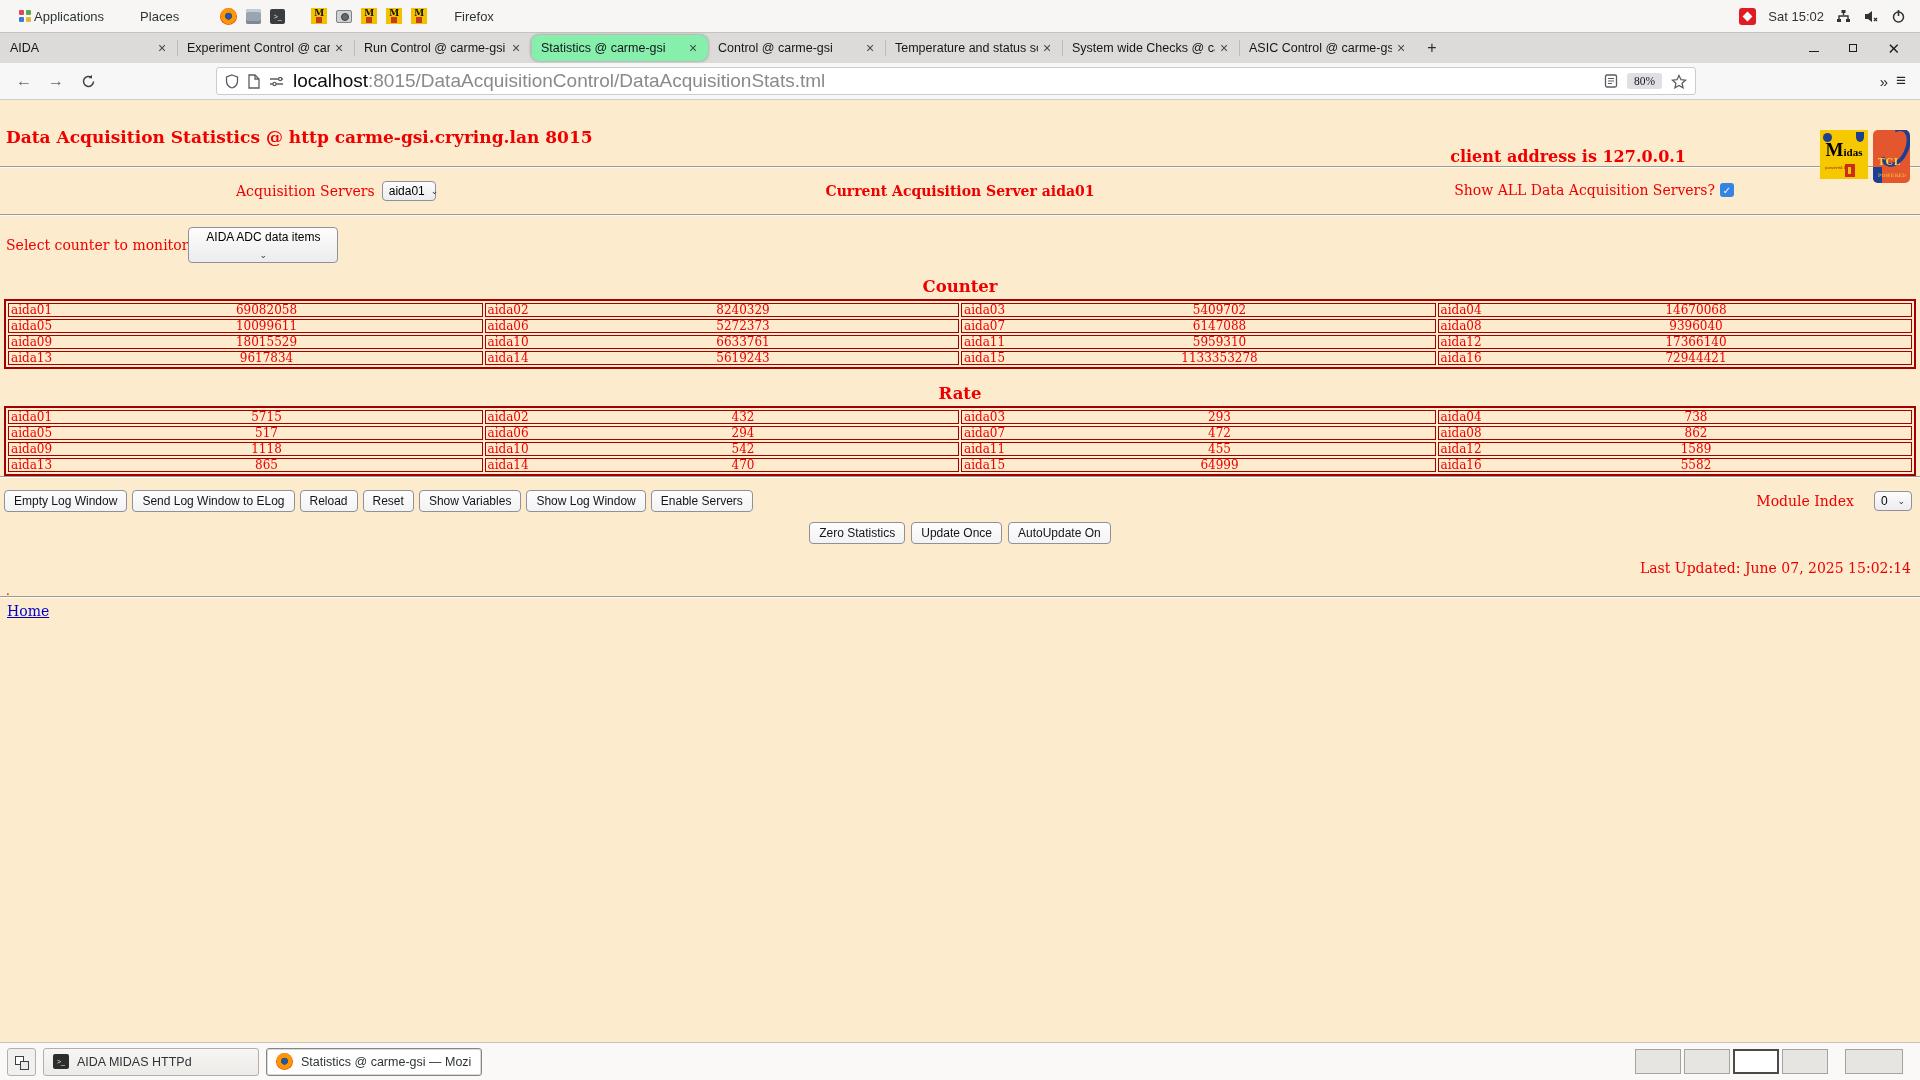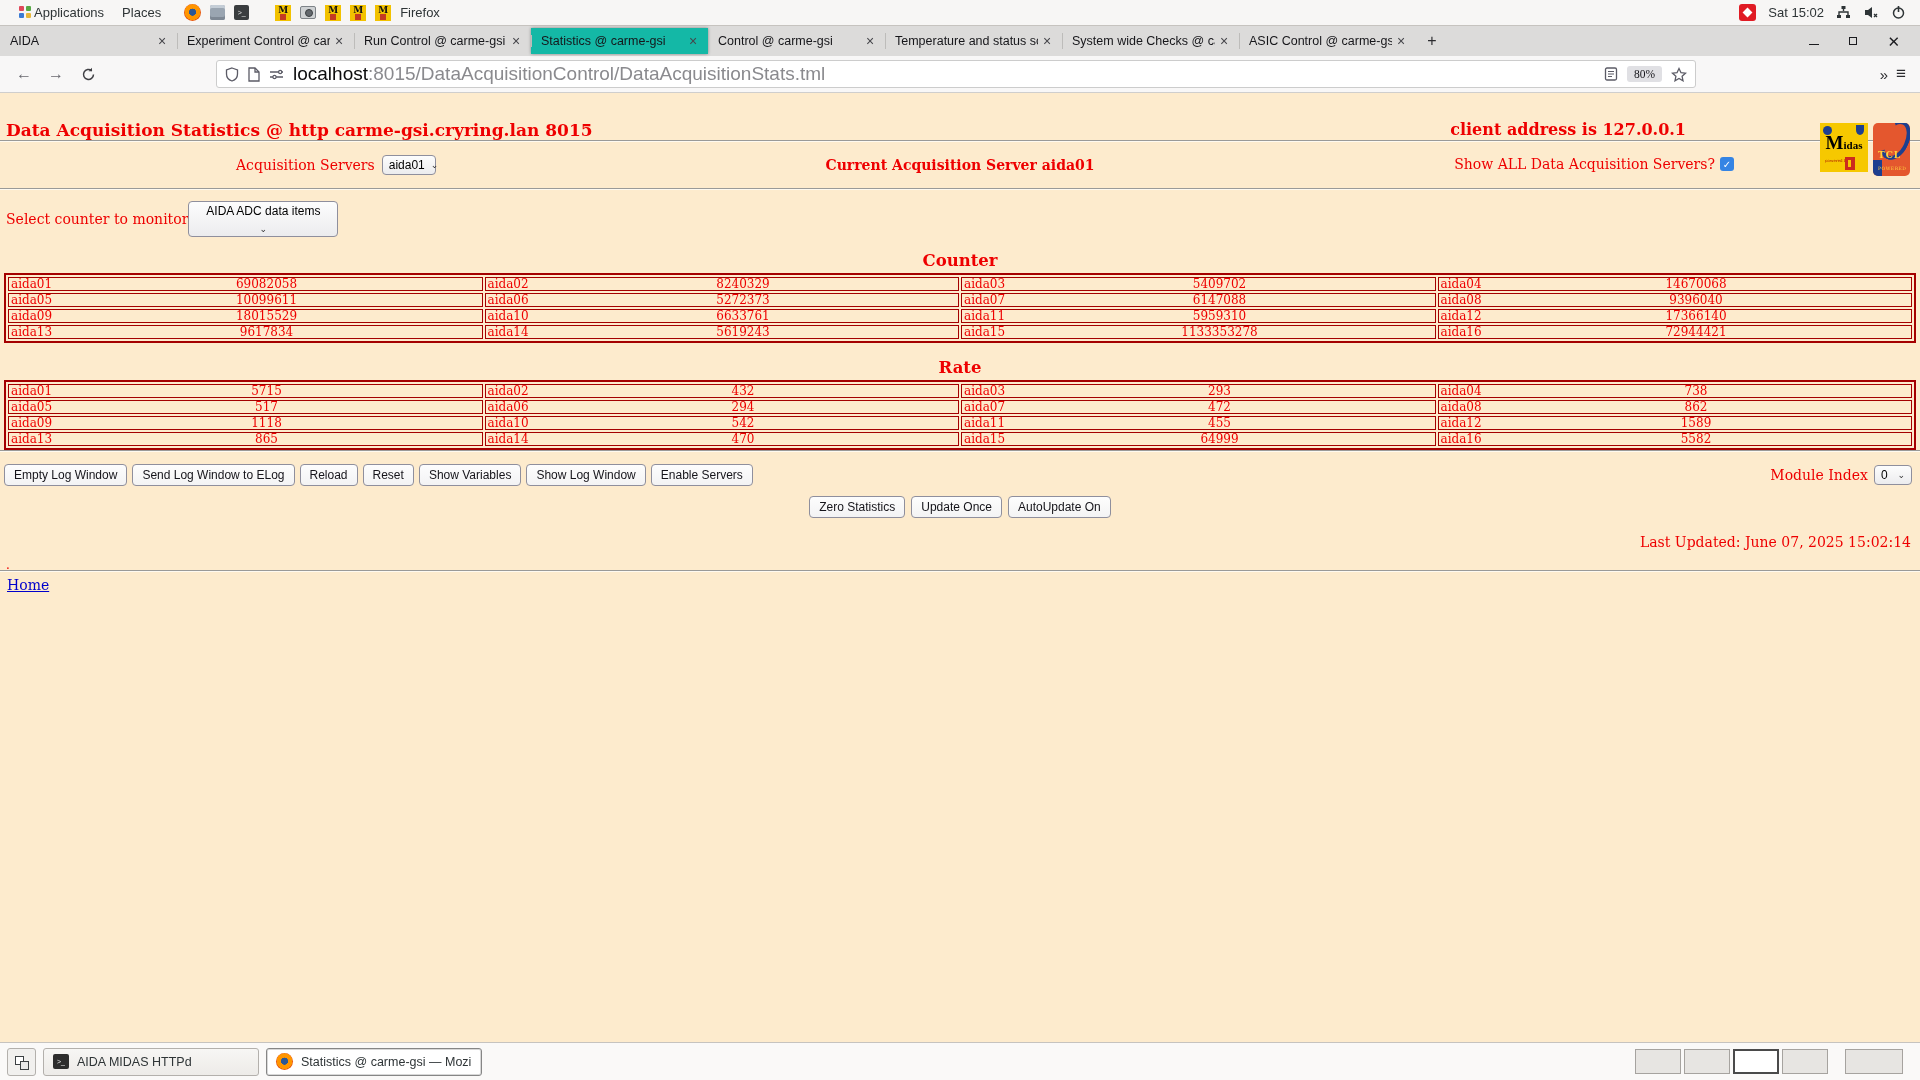--- a/index.html
+++ b/index.html
@@ -6,22 +6,22 @@
   html,body { margin:0; padding:0; }
   body {
     width:1920px; height:1080px; overflow:hidden;
     font-family:"Liberation Sans", sans-serif;
     background:#fdebcd;
   }
   .screen { width:1920px; height:1080px; display:flex; flex-direction:column; position:relative; }
 
   
   .desktop-bar {
-    flex:none; height:26px; background:#f7f6f5; border-bottom:1px solid #c6c3bf;
-    display:flex; align-items:center; padding:0 10px; font-size:13px; color:#2e3436; gap:0;
+    flex:none; height:33px; background:#f7f6f5; border-bottom:1px solid #c6c3bf;
+    display:flex; align-items:center; padding:0 10px; font-size:13px; color:#2e3436; gap:18px;
   }
   .db-item { padding:0 9px; height:100%; display:flex; align-items:center; }
   .menu-grid { width:13px; height:13px; display:grid; grid-template-columns:5px 5px; grid-template-rows:5px 5px; gap:2px; margin-right:2px; }
   .menu-grid span { border-radius:1px; }
   .launchers { display:flex; align-items:center; gap:9px; margin-left:14px; }
   .ff-icon { width:17px; height:17px; border-radius:50%;
     background:radial-gradient(circle at 50% 48%, #2b5797 0 27%, #ff9500 31% 62%, #e8590c 65%); }
   .cab-icon { width:15px; height:15px; background:#9aa5b1; border-radius:2px;
     box-shadow:inset 0 3px 0 #c4cdd6, inset 0 -3px 0 #7e8894; }
   .term-icon { width:15px; height:15px; background:#3a3d3f; border-radius:2px; color:#e8e8e8;
@@ -36,21 +36,21 @@
   .rec-icon { width:17px; height:17px; background:#e01b24; border-radius:3px; display:flex; align-items:center; justify-content:center; }
   .rec-icon i { width:7px; height:7px; background:#fff; transform:rotate(45deg); }
   .tray-svg { display:flex; align-items:center; }
 
   
   .tab-bar { flex:none; height:30px; background:#dcdbda; display:flex; align-items:stretch; }
   .tab { width:177px; display:flex; align-items:center; padding:0 6px 0 10px; font-size:12.5px; color:#16161a; position:relative; }
   .tab + .tab::before { content:""; position:absolute; left:0; top:7px; bottom:7px; width:1px; background:#bdbcba; }
   .tab .lbl { flex:1; white-space:nowrap; overflow:hidden; }
   .tab .close { width:18px; text-align:center; color:#46464b; font-size:14px; flex:none; }
-  .tab.active { background:#14b8a6; border-radius:0; margin:2px 0; box-shadow:0 0 3px rgba(0,0,0,.4); z-index:2; }
+  .tab.active { background:#86efac; border-radius:8px; margin:2px 0; box-shadow:0 0 3px rgba(0,0,0,.4); z-index:2; }
   .tab.active + .tab::before { display:none; }
   .newtab { width:32px; display:flex; align-items:center; justify-content:center; font-size:16px; color:#2b2b2f; }
   .win-controls { margin-left:auto; display:flex; align-items:center; gap:30px; padding:0 20px; color:#1b1b1f; }
   .wc-min { width:10px; border-top:1.5px solid #1b1b1f; margin-top:6px; }
   .wc-max { width:8px; height:8px; border:1.5px solid #1b1b1f; }
   .wc-close { font-size:15px; line-height:1; }
 
   
   .nav-bar { flex:none; height:37px; background:#f8f7f7; border-bottom:1px solid #cfcecd;
     display:flex; align-items:center; padding:0 8px; }
@@ -61,21 +61,21 @@
   .url-ic { display:flex; align-items:center; flex:none; }
   .url-text { font-size:19px; color:#8a8a8e; white-space:nowrap; overflow:hidden; flex:1; }
   .url-text .host { color:#0c0c0d; }
   .zoom-chip { background:#e0e0e4; border-radius:3px; padding:2px 7px; font-size:11.5px; color:#15141a; flex:none;font-family:Liberation Serif, serif; }
   .nav-right { margin-left:auto; display:flex; align-items:center; gap:10px; padding-right:6px; }
   .chev2 { font-size:15px; color:#2b2b2f; letter-spacing:-2px; }
   .hamburger { font-size:17px; color:#2b2b2f; }
 
   
   .page { flex:1; background:#fdebcd; color:#ee0000; font-family:"DejaVu Serif","Liberation Serif",serif; position:relative; overflow:hidden; }
-  .page-header { display:flex; align-items:flex-start; padding:27px 8px 0 6px; }
+  .page-header { display:flex; align-items:flex-start; padding:27px 8px 0 6px;flex-direction:column; }
   .page-title { font-size:17px; font-weight:bold; }
   .client-addr { margin-left:auto; margin-right:226px; font-size:16px; font-weight:bold; }
   .logos { position:absolute; top:30px; right:10px; display:flex; gap:5px; align-items:flex-start; }
   .midas-logo { width:48px; height:49px; background:#f6c800; position:relative; text-align:center; }
   .midas-logo::before { content:""; position:absolute; left:3px; top:3px; width:9px; height:9px; border-radius:50%; background:#1d3f8f; }
   .midas-logo::after { content:""; position:absolute; right:4px; top:2px; width:8px; height:10px; background:#1d3f8f; border-radius:0 0 50% 50%; }
   .midas-word { font-family:Liberation Serif, serif; font-weight:bold; color:#000; font-size:11px; padding-top:15px; }
   .midas-word b { font-size:19px; line-height:10px; }
   .midas-sub { position:absolute; bottom:9px; left:5px; font-size:4px; color:#b02000; }
   .midas-red { position:absolute; bottom:2px; right:13px; width:10px; height:13px; background:#cc2b1d; }
@@ -114,21 +114,21 @@
   table.stats td.pair { width:25%; border:1px solid #a40000; position:relative; padding:0; height:12px;
     font-size:12px; line-height:12px; }
   td.pair .cn { position:absolute; left:2px; top:0; }
   td.pair .cv { text-align:center; padding-left:9%; }
   .rate-title { margin-top:15px; }
 
   .controls-row { display:flex; align-items:center; gap:5px; padding:12px 8px 0 4px; }
   .btn { font-family:"Liberation Sans",sans-serif; font-size:12px; color:#15141a;
     background:linear-gradient(#fdfdfd,#f3f3f4); border:1px solid #8f8f9d; border-radius:4px;
     padding:3px 9px; white-space:nowrap; }
-  .module-group { margin-left:auto; display:flex; align-items:center; gap:6px; font-size:14px; }
+  .module-group { margin-left:auto; display:flex; align-items:center; gap:20px; font-size:14px; }
   .center-row { display:flex; justify-content:center; gap:6px; margin-top:10px; }
   .last-updated { text-align:right; font-size:14px; margin:16px 9px 0 0; }
   .dot-line { font-size:12px; line-height:9px; padding-left:6px; margin-top:11px; }
   .home-line { padding:5px 0 0 7px; font-size:14px; }
   .home-line a { color:#0000cc; }
 
   
   .taskbar { flex:none; height:38px; background:#faf9f8; border-top:1px solid #c6c3bf;
     display:flex; align-items:center; padding:0 7px; gap:7px; }
   .show-desk { width:29px; height:28px; border:1px solid #b3b0ac; border-radius:3px; background:#f1f0ee;

